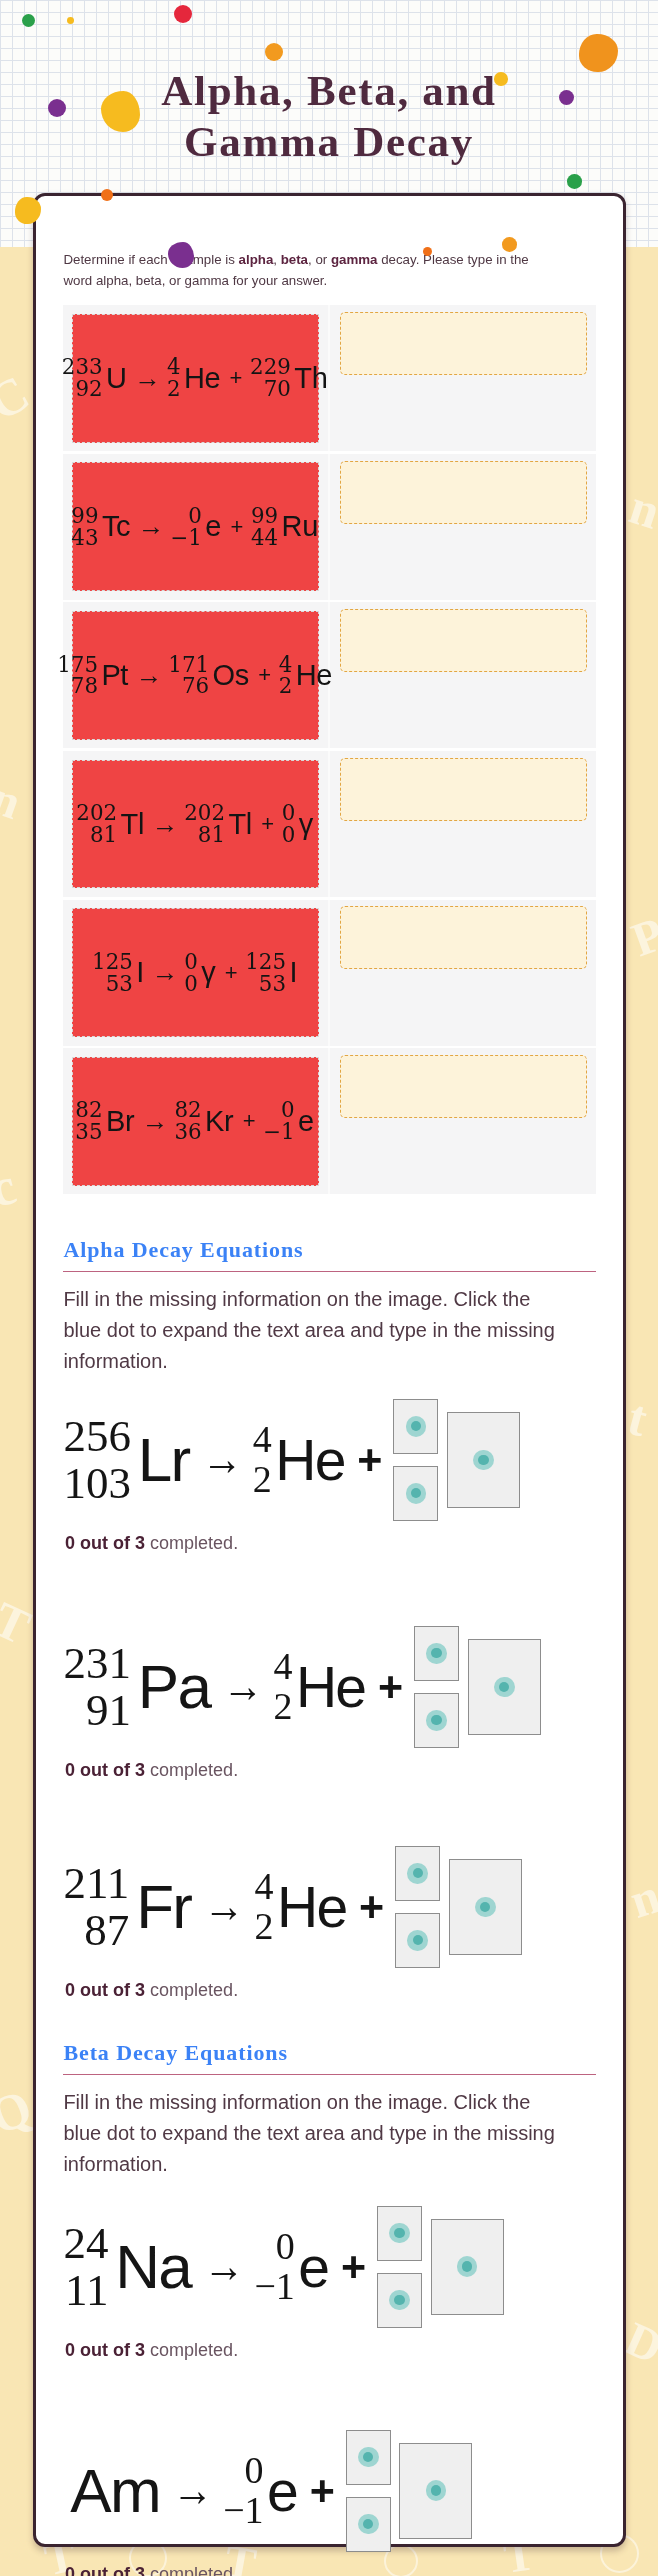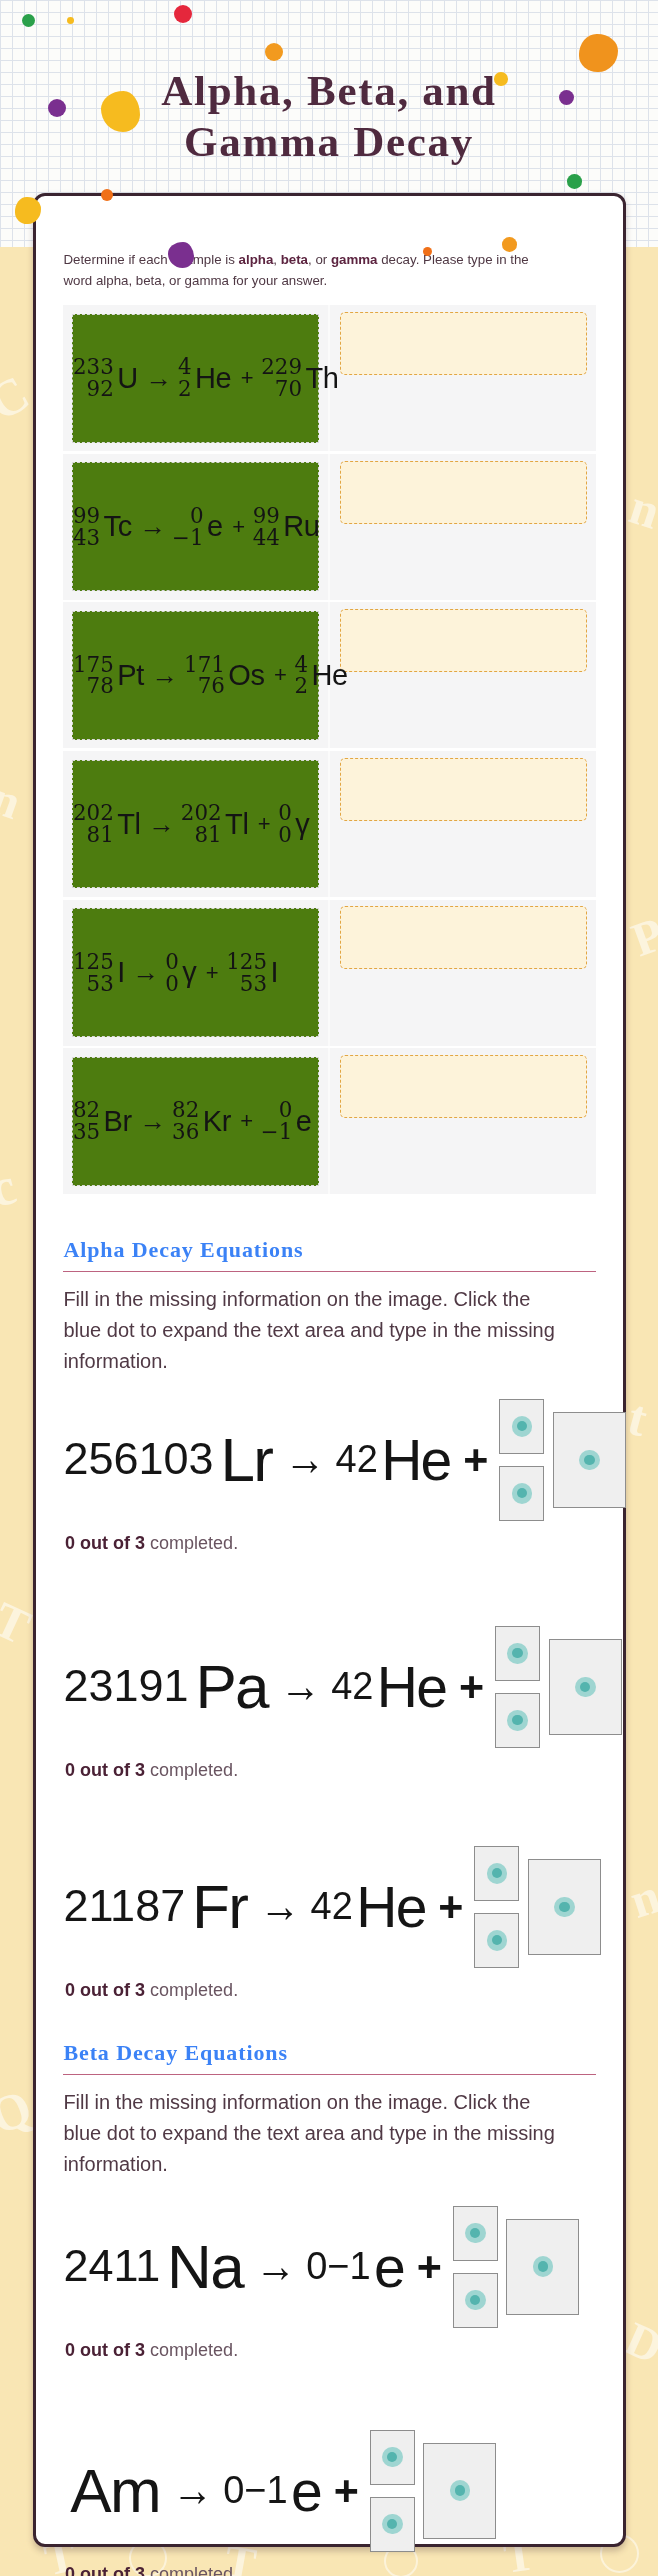--- a/index.html
+++ b/index.html
@@ -49,22 +49,22 @@
   }
   .intro b { color: #5c2440; font-weight: bold; }
   
   .classify-table { margin-top: 13.7px; }
   .crow {
     display: flex; height: 146px; background: #f5f5f6; margin-bottom: 2.6px;
   }
   .eq-cell  { width: 50%; position: relative; border-right: 2.6px solid #fbfbfb; }
   .eq-card {
     position: absolute; top: 8.6px; left: 8.6px; right: 8.6px; bottom: 8.6px;
-    background: #4d7c0f; border: 1.7px dashed #d9d9d9;
-    display: flex; align-items: center; justify-content: flex-start;
+    background: #ef4444; border: 1.7px dashed #d9d9d9;
+    display: flex; align-items: center; justify-content: center;
   }
   .ans-cell { width: 50%; }
   .answer-box {
     margin: 6.9px 8.6px 0 10.3px; height: 63px;
     background: #fdf3da; border: 1.7px dashed #e2a644; border-radius: 5.1px;
     cursor: text;
   }
   
   .eq { display: flex; align-items: center; color: #141414; }
   .nuc { display: inline-flex; flex-direction: column; align-items: flex-end;
@@ -84,22 +84,22 @@
     margin-top: 12px; max-width: 506px;
     font-size: 20px; line-height: 1.55; color: #503945;
   }
   
   .big-eq { display: flex; align-items: center; color: #151515; }
   .eq-a1 { margin-top: 22px; }
   .eq-a2 { margin-top: 72px; }
   .eq-a3 { margin-top: 65px; }
   .eq-b1 { margin-top: 26px; }
   .eq-b2 { margin-top: 69px; }
-  .bignuc { display: inline-flex; flex-direction: row; align-items: flex-end;
-            font-family: Liberation Sans, sans-serif; font-size: 45px; line-height: 1.04; }
+  .bignuc { display: inline-flex; flex-direction: column; align-items: flex-end;
+            font-family: Liberation Serif, serif; font-size: 45px; line-height: 1.04; }
   .bignuc.prod { font-size: 38px; }
   .bigel   { font-size: 62px; margin: 0 1.7px 0 6.9px; letter-spacing: -1.7px; }
   .bigel.prod { font-size: 57px; margin-left: 3.4px; }
   .bigarrow { font-size: 41px; font-weight: 900; margin: 0 10.3px; transform: scaleY(1.15); }
   .bigplus  { font-size: 43px; font-weight: 900; margin: 0 11px; }
   .missing { display: flex; align-items: center; }
   .stack { display: flex; flex-direction: column; gap: 12px; }
   .mini-box {
     width: 45px; height: 55px; background: #efefef; border: 1.7px solid #8d8d8d;
     display: flex; align-items: center; justify-content: center; cursor: pointer;

